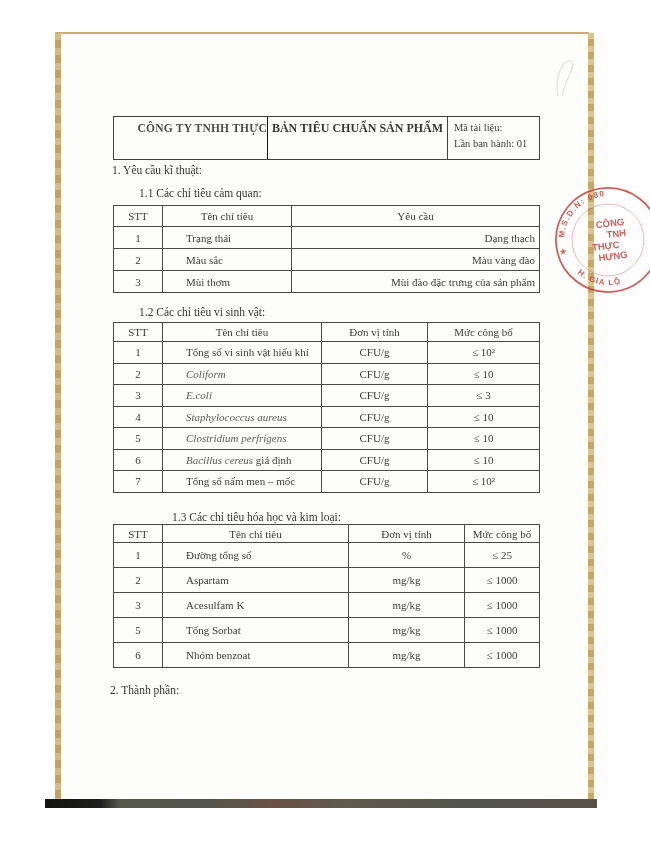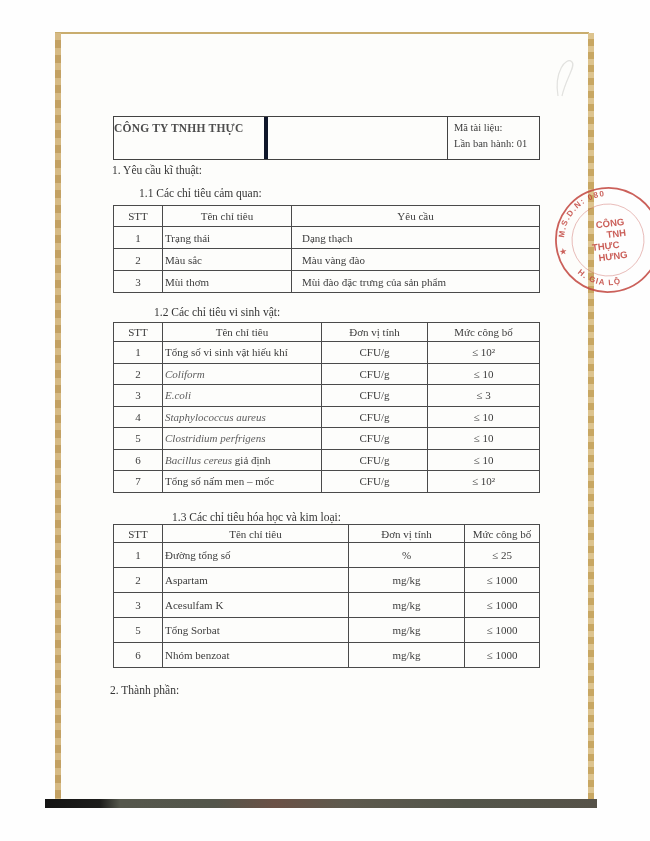--- a/index.html
+++ b/index.html
@@ -14,43 +14,43 @@
   .bottom-band{position:absolute;left:45px;top:799px;width:552px;height:9px;
     background:linear-gradient(to right,#141414 0px,#1d1d1b 55px,#55574c 75px,#54564b 170px,
       #6b5146 230px,#5e5a4e 300px,#53554a 420px,#565248 100%);}
   .paper{position:absolute;left:61px;top:34px;width:527px;height:765px;background:#fdfdfb;}
   .content{position:absolute;left:0;top:0;width:650px;height:841px;filter:blur(0.28px);}
 
   
   .hdr{position:absolute;left:113px;top:116px;width:425px;height:42px;display:flex;
        border:1.2px solid #424242;background:transparent;}
   .hdr-cell{box-sizing:border-box;padding-top:3px;}
-  .hdr-company{width:154px;border-right:4px solid #0f172a;text-align:left;
+  .hdr-company{width:154px;border-right:1px solid #0f172a;text-align:right;
        font-weight:bold;font-size:11.5px;line-height:1.45;color:#4d4d4d;letter-spacing:.2px;}
   .hdr-title{width:180px;border-right:1px solid #424242;text-align:center;
        font-weight:bold;font-size:12px;line-height:1.4;color:#383838;}
   .hdr-doc{flex:1;font-size:10.5px;line-height:1.5;padding-left:6px;color:#3d3d3d;}
 
   .sec-title{position:absolute;font-weight:normal;font-size:11.5px;color:#353535;white-space:nowrap;}
   #s1{left:112px;top:164px;}
   #t1-title{left:139px;top:187px;}
-  #t2-title{left:139px;top:306px;margin-left:15px;}
+  #t2-title{left:139px;top:306px;}
   #t3-title{left:151px;top:511px;margin-left:21px;}
   #s2{left:110px;top:684px;}
 
   table.doc-table{position:absolute;border-collapse:collapse;table-layout:fixed;
       font-size:11px;color:#3c3c3c;}
   .doc-table th,.doc-table td{border:1px solid #4a4a4a;padding:0 4px;font-weight:normal;
       text-align:center;overflow:hidden;}
-  .doc-table td.c1{text-align:left;padding-left:2px;}
+  .doc-table td.c1{text-align:left;padding-left:23px;}
   .doc-table i{color:#5d5d5d;}
   #t1{left:113px;top:205px;width:427px;}
   #t1 th{height:20px;}  #t1 td{height:21px;}
   #t1 .c0{width:40px;}  #t1 .c1{width:120px;}
-  #t1 td.c2{text-align:left;padding-left:10px;}
+  #t1 td.c2{text-align:right;padding-left:10px;}
   #t2{left:113px;top:322px;width:427px;}
   #t2 th{height:18px;}  #t2 td{height:20.5px;}
   #t2 .c0{width:40px;}  #t2 .c1{width:150px;} #t2 .c2{width:97px;}
   #t3{left:113px;top:524px;width:427px;}
   #t3 th{height:17px;}  #t3 td{height:24px;}
   #t3 .c0{width:40px;}  #t3 .c1{width:177px;} #t3 .c2{width:107px;}
 
   
   .stamp{position:absolute;left:548px;top:182px;width:102px;height:120px;opacity:.85;}
   .stamp text{font-family:"Liberation Sans","DejaVu Sans",sans-serif;fill:#c2453e;}
@@ -66,20 +66,21 @@
   <div class="edge-right"></div>
   <div class="bottom-band"></div>
 
   <div class="content">
 
     <div class="hdr">
       <div class="hdr-cell hdr-company">
         <div>CÔNG TY TNHH THỰC</div>
       </div>
       <div class="hdr-cell hdr-title">
+        <div>BẢN TIÊU CHUẨN SẢN PHẨM</div>
       </div>
       <div class="hdr-cell hdr-doc">
         <div>Mã tài liệu:</div>
         <div>Lần ban hành: 01</div>
       </div>
     </div>
 
     <div class="sec-title" id="s1">1. Yêu cầu kĩ thuật:</div>
     <div class="sec-title" id="t1-title">1.1 Các chỉ tiêu cảm quan:</div>
     <table class="doc-table" id="t1">

